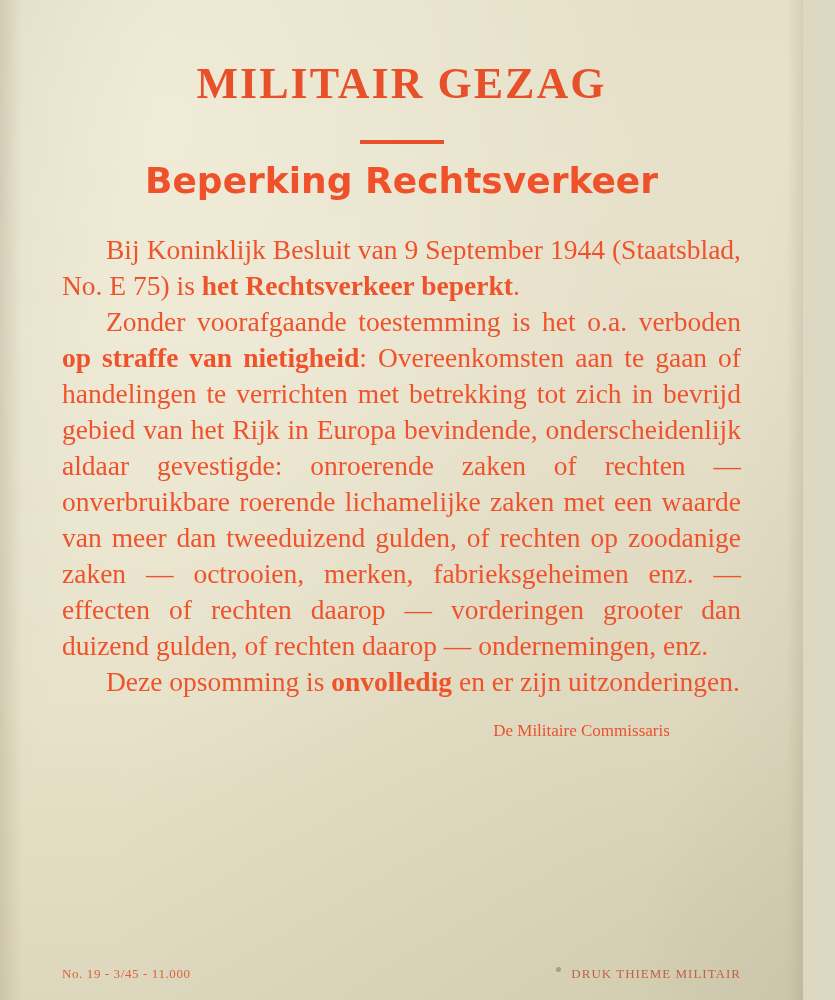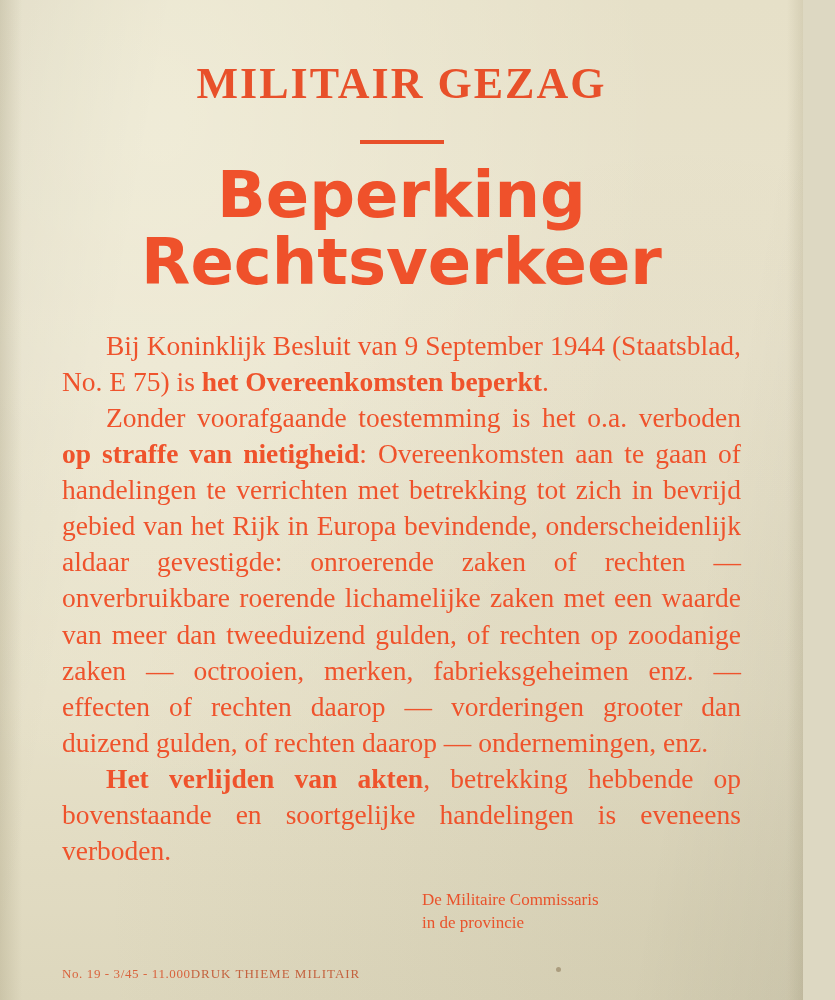--- a/index.html
+++ b/index.html
@@ -73,21 +73,21 @@
     width: 84px;
     height: 4px;
     background: #e8502a;
   }
 
   .title {
     text-align: center;
     color: #ef512b;
     font-family: "DejaVu Sans", sans-serif;
     font-weight: bold;
-    font-size: 64px;
+    font-size: 36px;
     letter-spacing: 0px;
     margin-top: 10px;
     line-height: 1.05;
   }
 
   .body {
     margin-top: 32px;
     color: #ef532c;
     font-family: "Liberation Serif", serif;
     font-size: 27.5px;
@@ -103,29 +103,31 @@
     font-weight: bold;
   }
 
   .signature {
     margin-top: 20px;
     margin-left: 360px;
     color: #e9532c;
     font-family: "Liberation Serif", serif;
     font-size: 17px;
     line-height: 1.35;
+    text-align: center;
   }
 
   .footer {
     position: absolute;
     left: 0;
     right: 0;
     bottom: 18px;
     padding: 0 62px;
     display: flex;
+    justify-content: space-between;
     align-items: flex-end;
     color: #d9623c;
     font-family: "Liberation Serif", serif;
     font-size: 13px;
     letter-spacing: 0.6px;
   }
   .footer .right {
     color: #c4623f;
     letter-spacing: 1px;
   }
@@ -151,28 +153,27 @@
 
     <div class="heading">MILITAIR GEZAG</div>
 
     <div class="rule-wrap">
       <div class="rule"></div>
     </div>
 
     <div class="title">Beperking Rechtsverkeer</div>
 
     <div class="body">
-        <p><span>Bij Koninklijk Besluit van 9 September 1944 (Staatsblad, No. E 75) is </span><b>het Overeenkomsten beperkt</b><span>.</span></p>
+        <p><span>Bij Koninklijk Besluit van 9 September 1944 (Staatsblad, No. E 75) is </span><b>het Rechtsverkeer beperkt</b><span>.</span></p>
         <p><span>Zonder voorafgaande toestemming is het o.a. verboden </span><b>op straffe van nietigheid</b><span>: Overeenkomsten aan te gaan of handelingen te verrichten met betrekking tot zich in bevrijd gebied van het Rijk in Europa bevindende, onderscheidenlijk aldaar gevestigde: onroerende zaken of rechten — onverbruikbare roerende lichamelijke zaken met een waarde van meer dan tweeduizend gulden, of rechten op zoodanige zaken — octrooien, merken, fabrieksgeheimen enz. — effecten of rechten daarop — vorderingen grooter dan duizend gulden, of rechten daarop — ondernemingen, enz.</span></p>
-        <p><b>Het verlijden van akten</b><span>, betrekking hebbende op bovenstaande en soortgelijke handelingen is eveneens verboden.</span></p>
+        <p><span>Deze opsomming is </span><b>onvolledig</b><span> en er zijn uitzonderingen.</span></p>
       </div>
 
     <div class="signature">
       <div>De Militaire Commissaris</div>
-      <div>in de provincie</div>
     </div>
 
   </div>
 
   <div class="speck"></div>
 
   <div class="footer">
     <div class="left">No. 19 - 3/45 - 11.000</div>
     <div class="right">DRUK THIEME MILITAIR</div>
   </div>

